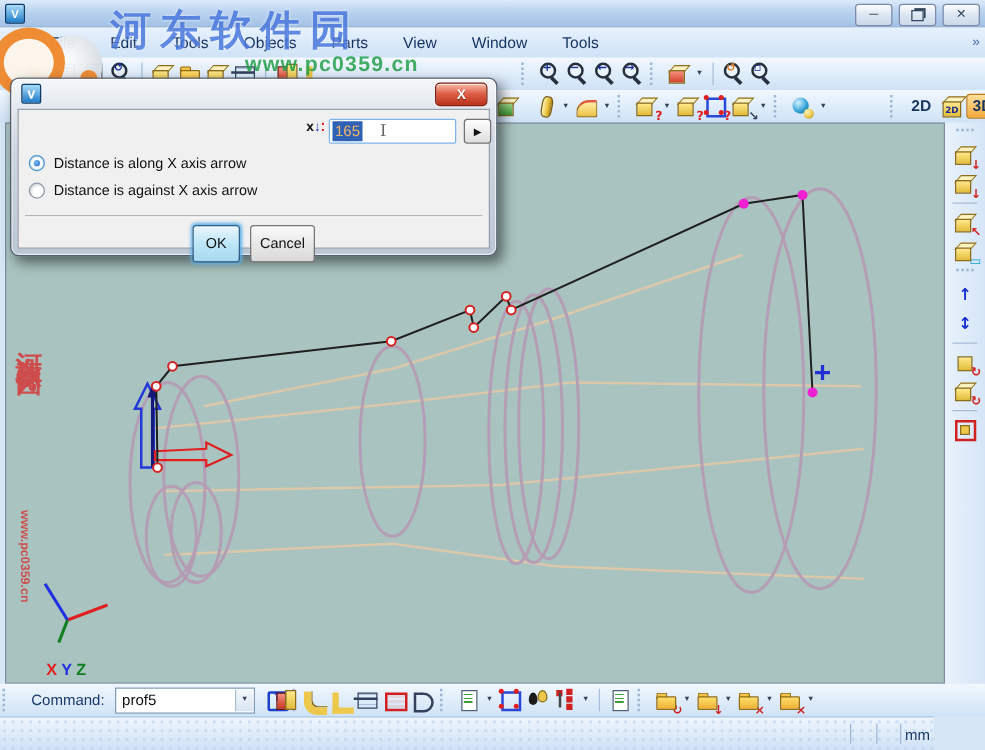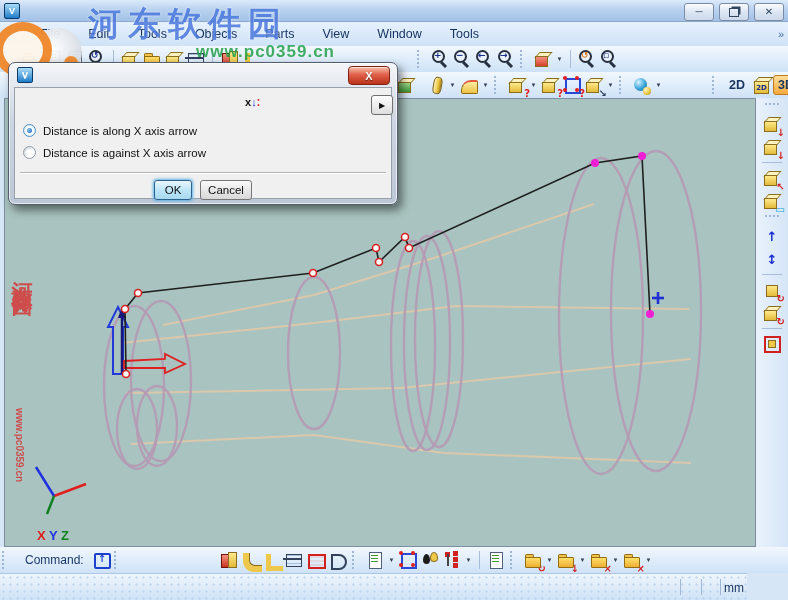--- a/index.html
+++ b/index.html
@@ -175,21 +175,21 @@
     justify-content:center;font-size:8px;color:#101010;box-sizing:border-box;}
   .radio-row{position:absolute;left:8px;display:flex;align-items:center;gap:7px;font-size:11.5px;color:#101010;}
   .radio{width:13px;height:13px;border-radius:50%;box-sizing:border-box;background:#fff;}
   .radio.on{border:1px solid #4a90c8;box-shadow:inset 0 0 2px #9cc;position:relative;}
   .radio.on::after{content:"";position:absolute;left:3px;top:3px;width:5px;height:5px;border-radius:50%;
     background:radial-gradient(circle at 35% 35%,#7ec0ee,#1e62c8);}
   .radio.off{border:1px solid #8f9aa6;box-shadow:inset 1px 1px 2px #ccd2d8;}
   .dlg-hr{position:absolute;left:5px;right:5px;top:84px;height:1px;background:#b4b4b4;
     box-shadow:0 1px 0 #fff;}
   .dlg-btns{position:absolute;left:0;top:92px;width:100%;display:flex;justify-content:center;gap:8px;}
-  .btn{height:20px;font-size:11.5px;color:#101010;display:flex;align-items:center;justify-content:center;
+  .btn{height:30px;font-size:11.5px;color:#101010;display:flex;align-items:center;justify-content:center;
     border-radius:3px;box-sizing:border-box;}
   .btn-ok{width:38px;background:linear-gradient(#eaf6fd,#bde6f7 50%,#a7d9f0);
     border:1px solid #2c628b;box-shadow:0 0 3px 1px #5ab0e8;}
   .btn-cancel{width:52px;background:linear-gradient(#fbfbfb,#e8e8e8 50%,#d9d9d9);border:1px solid #767676;}
   
   .wm{pointer-events:none;}
   .wm-logo{position:absolute;left:-6px;top:22px;width:58px;height:56px;z-index:40;
     border-radius:50%;border:9px solid #f08a2e;background:#fdf6ec;opacity:.97;box-sizing:border-box;}
   .wm-logo2{position:absolute;left:34px;top:28px;width:48px;height:48px;z-index:39;border-radius:50%;
     background:radial-gradient(circle at 40% 40%,#ffffff,#d8dde4 70%,#b8c0ca);opacity:.95;}
@@ -383,20 +383,24 @@
     <span class="icon base-cube">
       <span class="glyph" style="color: rgb(208, 32, 32);">↻</span>
     </span>
     <span class="vsep"></span>
     <span class="icon base-redframe"></span>
   </div>
 
 <div class="cmdbar">
   <span class="grip"></span>
   <span class="cmd-label">Command:</span>
+  <div class="combo">
+    <span class="val">prof5</span>
+    <span class="arrow">▼</span>
+  </div>
   <span style="width:8px"></span>
   <span class="icon base-upload">
       <span class="glyph">↑</span>
     </span>
   <span class="grip"></span>
   <div class="grp" style="left:218px">
       <span class="icon base-box3d"></span>
       <span class="icon base-pipe"></span>
       <span class="icon base-angle"></span>
       <span class="icon base-extrude"></span>
@@ -438,20 +442,24 @@
   <span class="status-units">mm</span>
 </div>
 
 <div class="dialog">
   <div class="dlg-title">
     <span class="app-icon">V</span>
   </div>
   <div class="dlg-close">X</div>
   <div class="dlg-body">
     <span class="xdist-icon"><span>x</span><span class="down">↓</span><span class="dots">⁚</span></span>
+    <div class="textbox">
+      <span class="sel">165</span>
+      <span class="ibeam">I</span>
+    </div>
     <div class="next-btn">▶</div>
     <div class="radio-row" style="top:36px">
       <span class="radio on"></span>
       <span>Distance is along X axis arrow</span>
     </div>
     <div class="radio-row" style="top:58px">
       <span class="radio off"></span>
       <span>Distance is against X axis arrow</span>
     </div>
     <div class="dlg-hr"></div>

